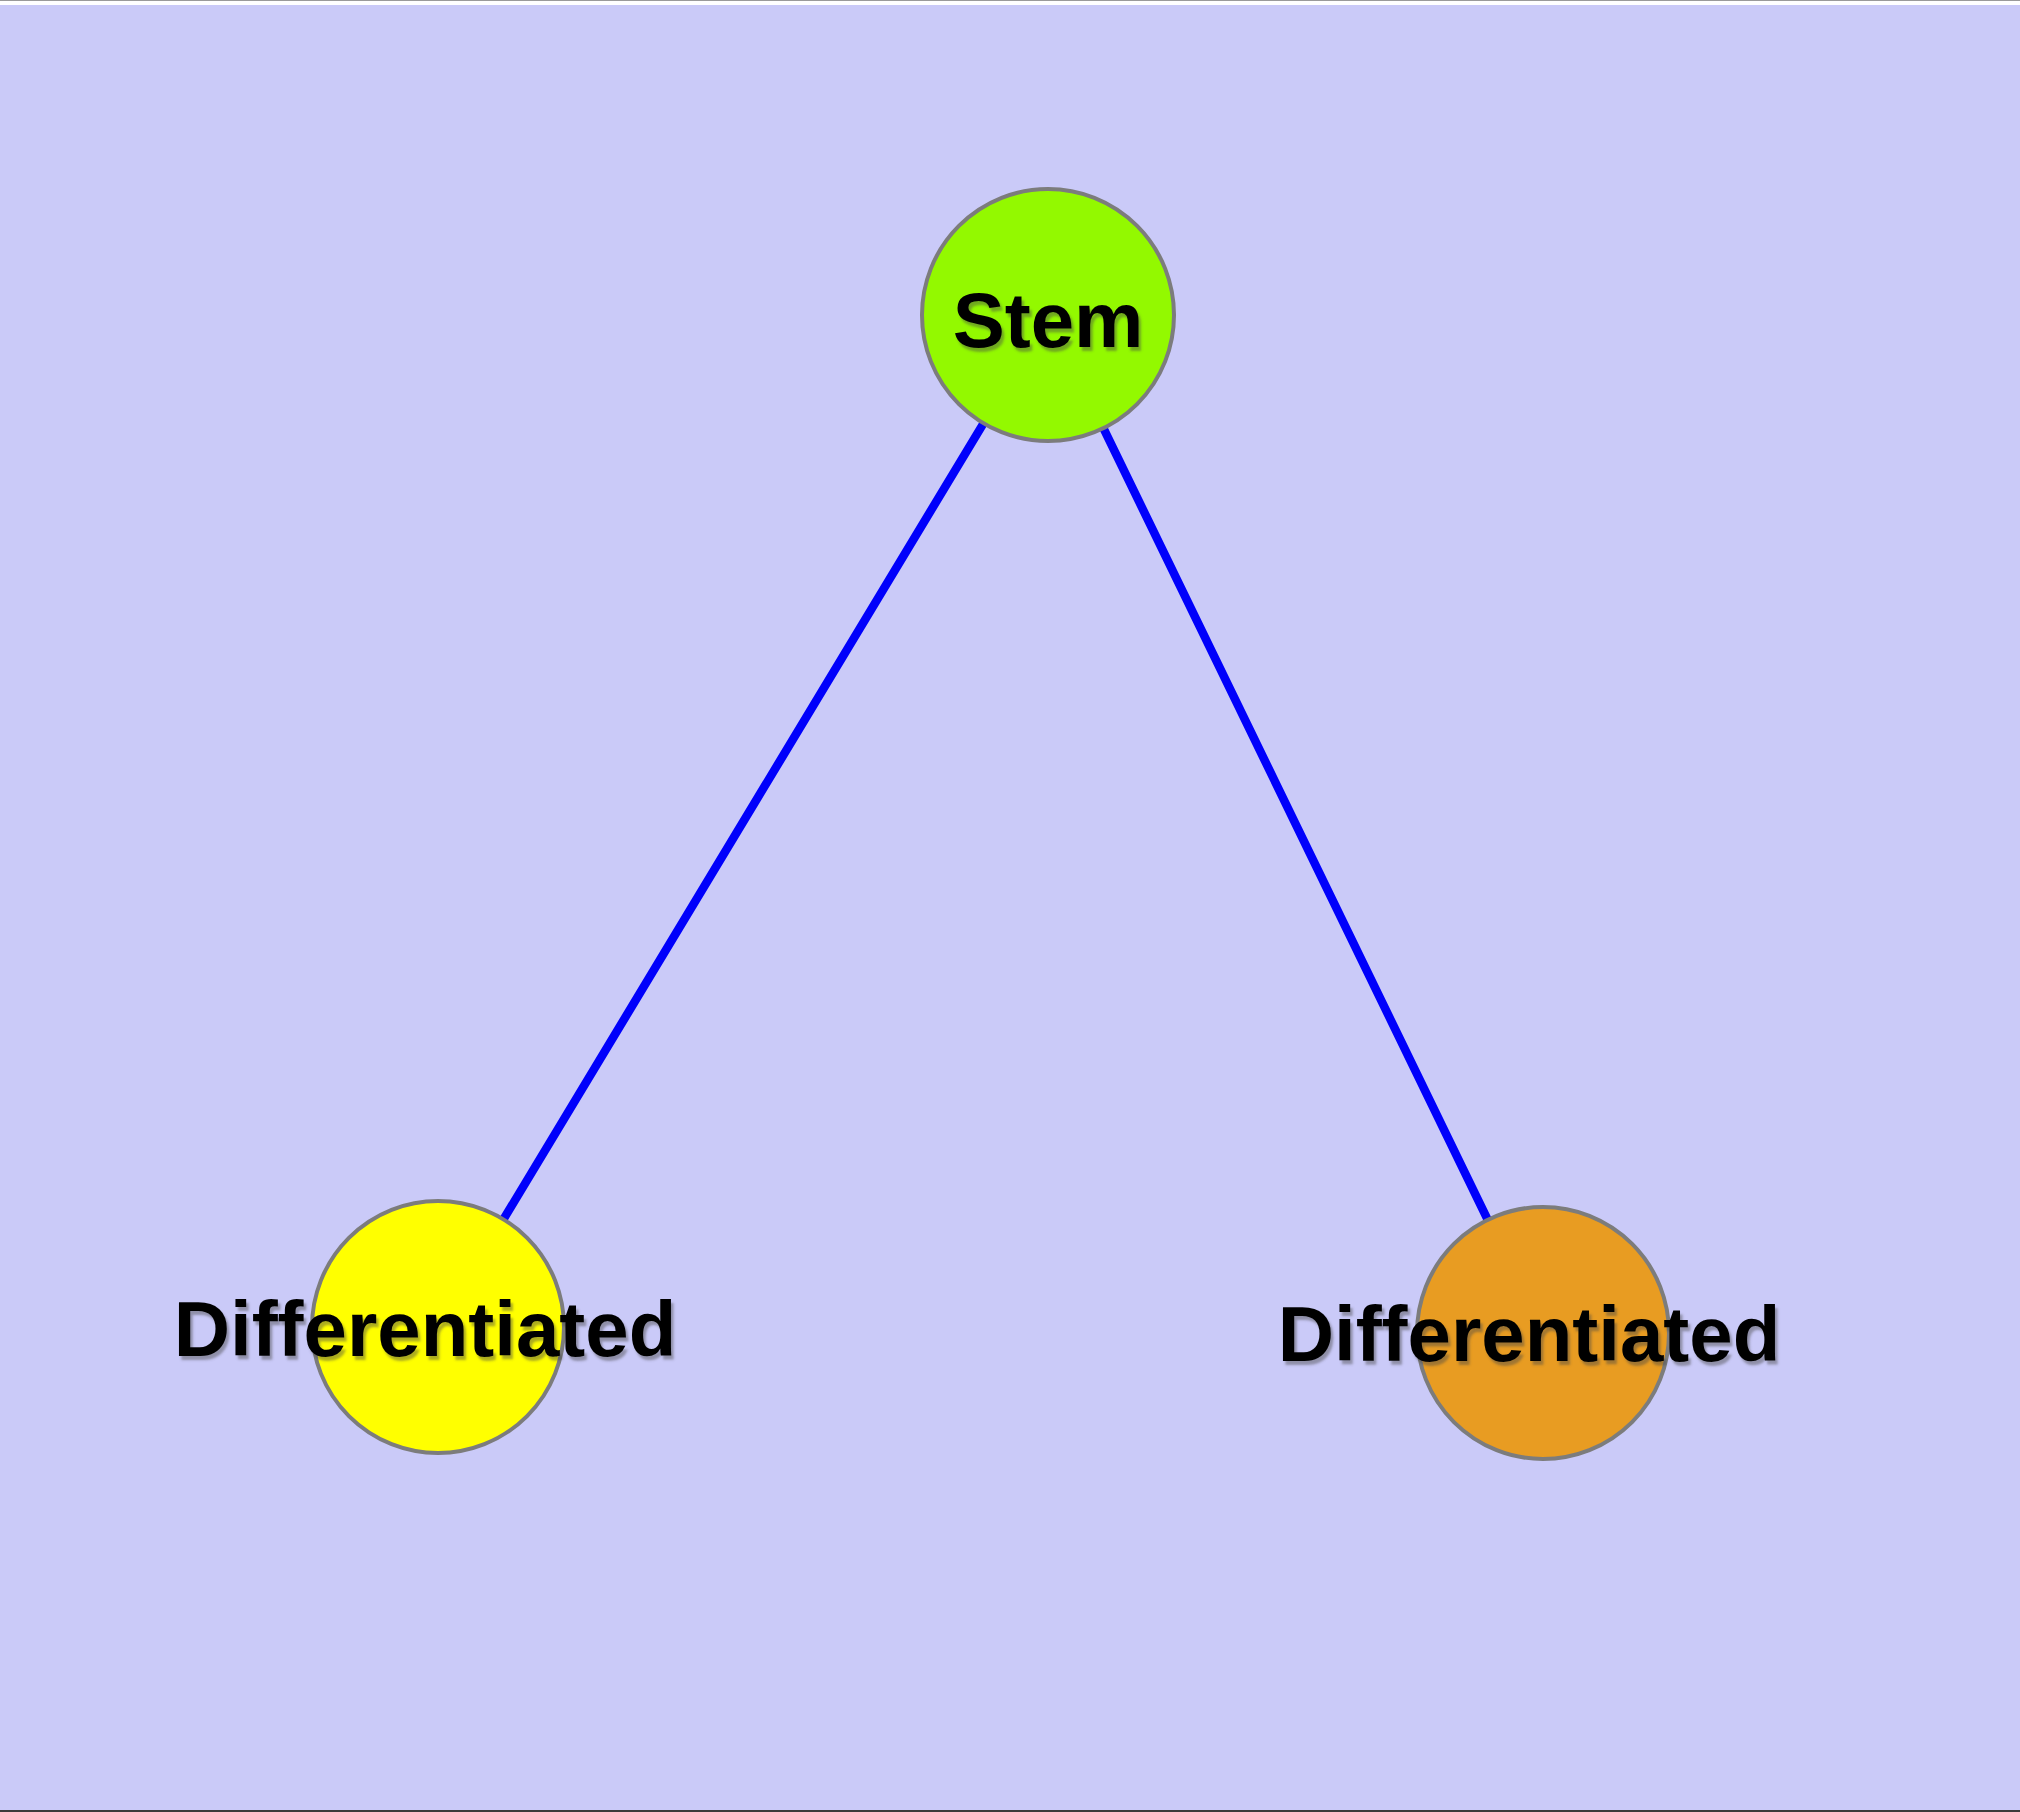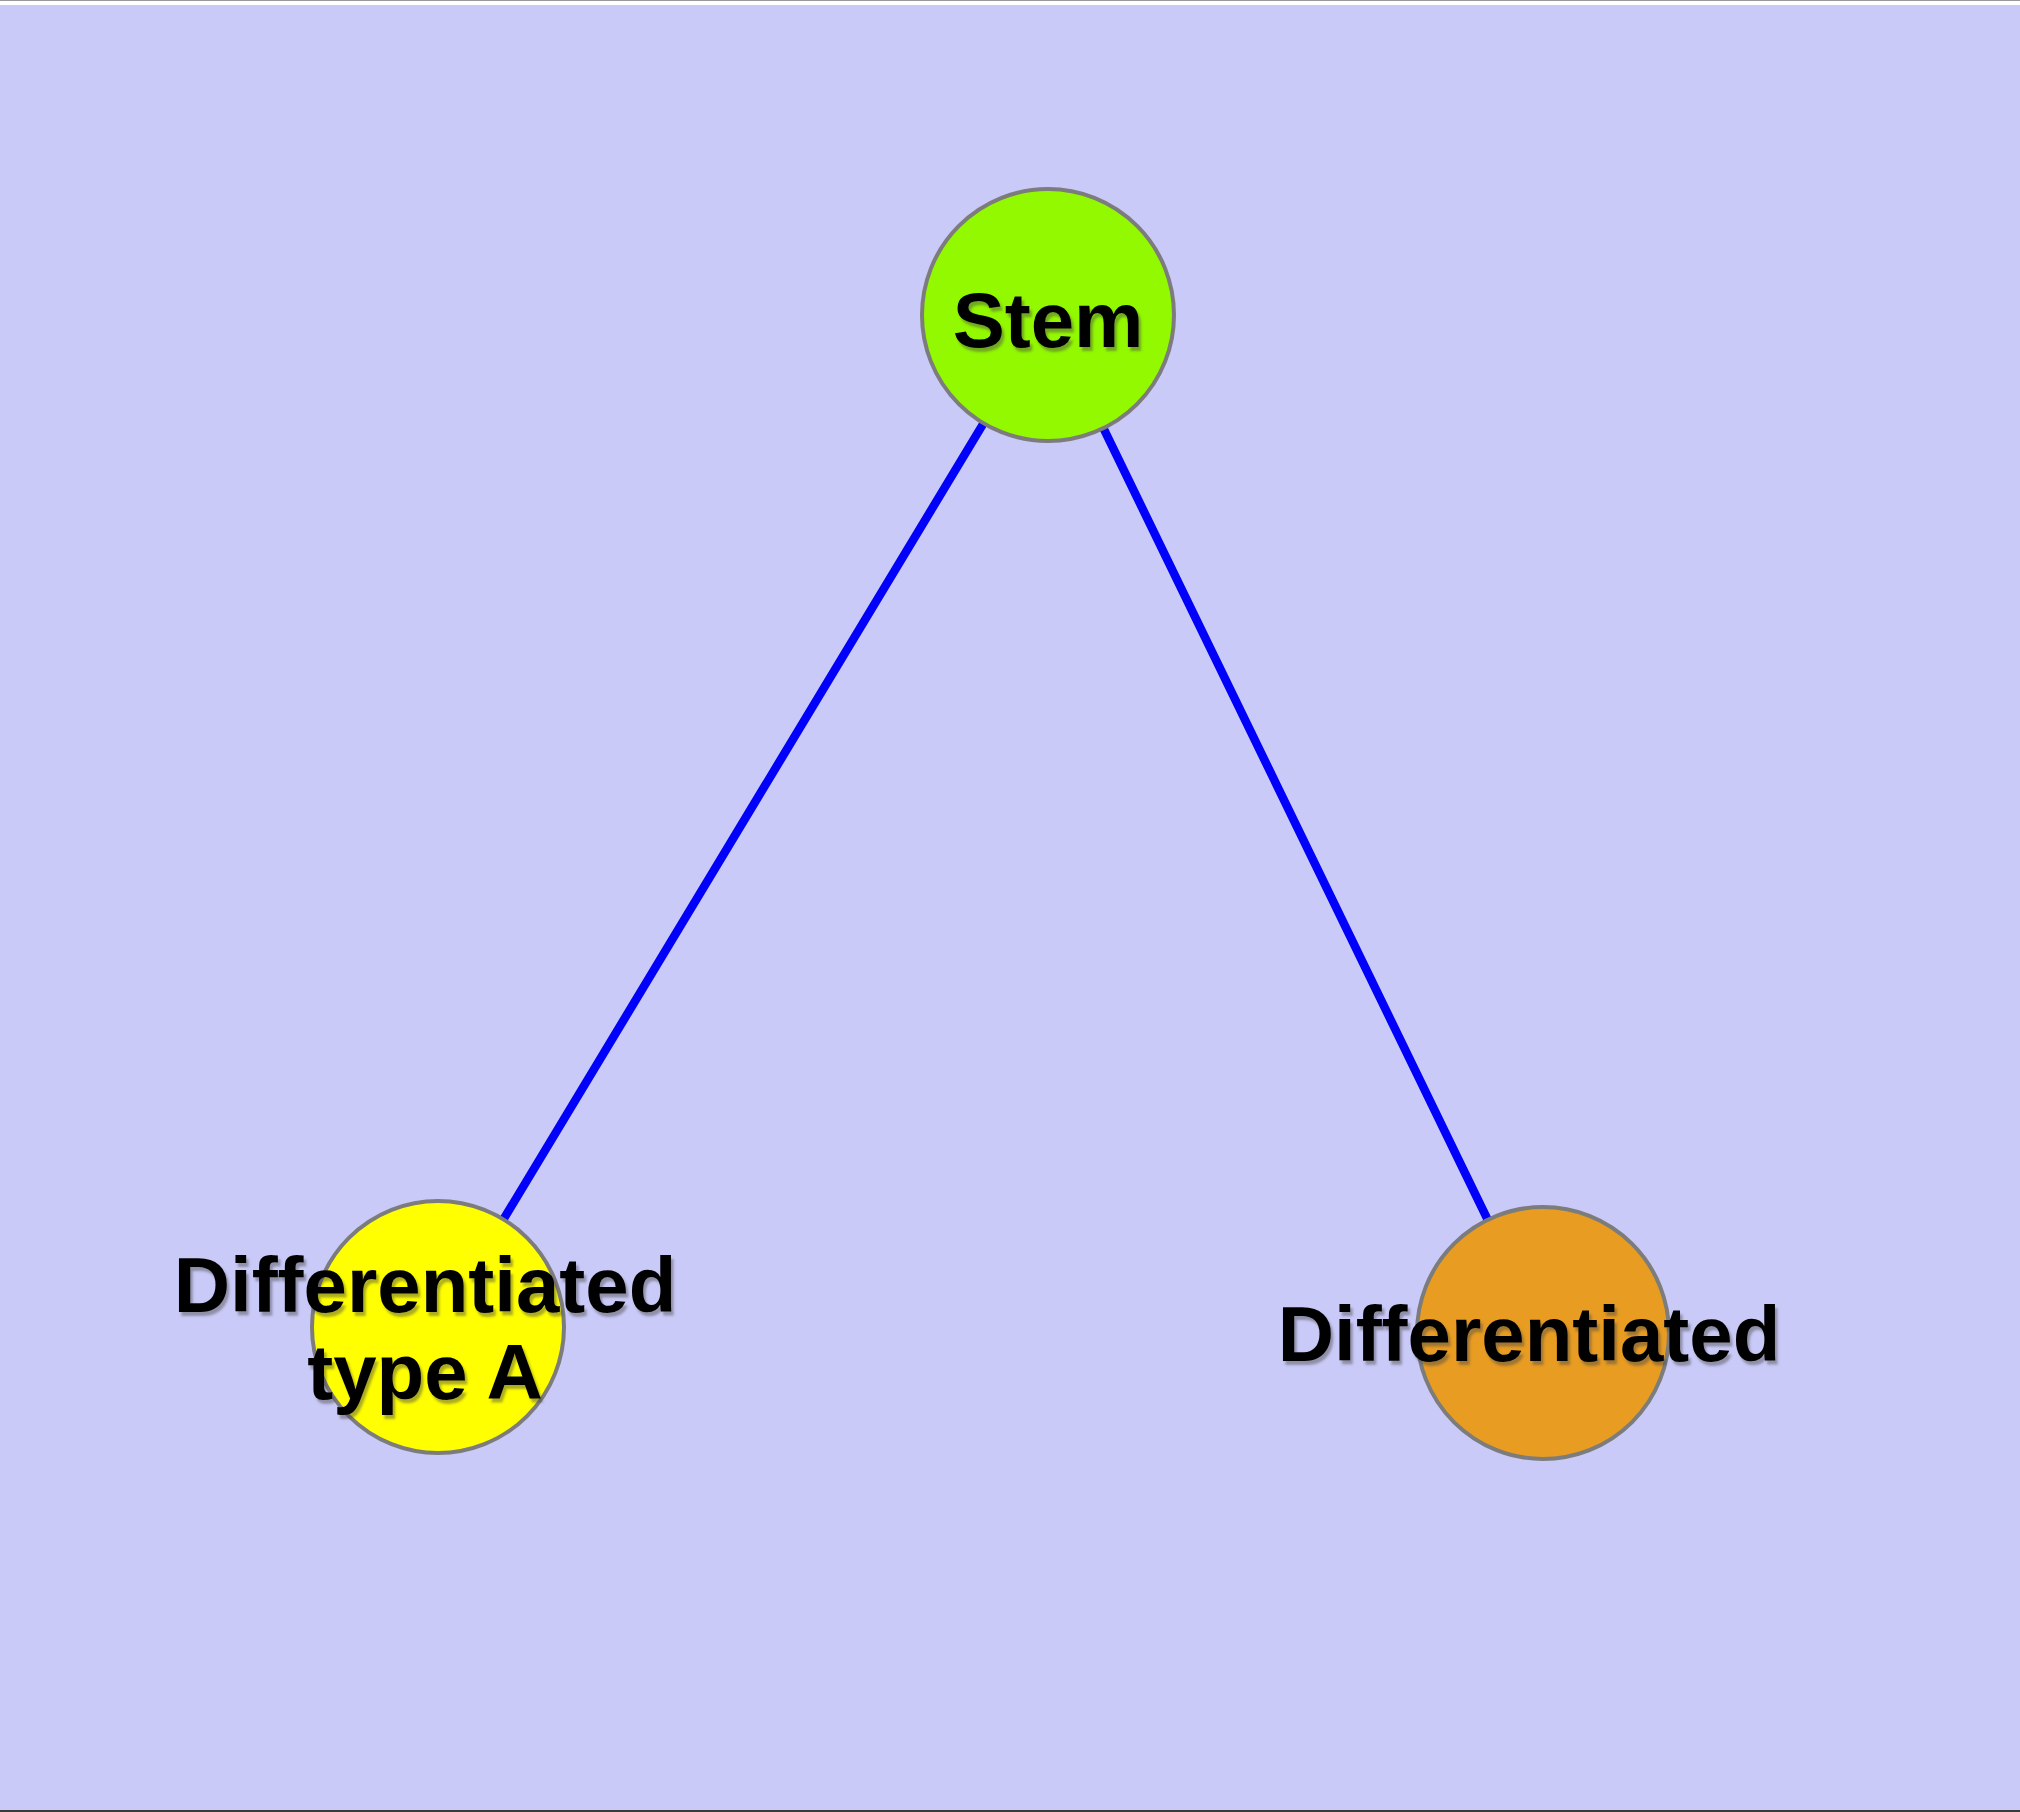--- a/index.html
+++ b/index.html
@@ -49,21 +49,21 @@
   .node-type-a { left: 438px;  top: 1327px; }
   .node-type-b { left: 1543px; top: 1333px; }
 
   .node-label {
     position: absolute;
     transform: translate(-50%, -50%);
     font-weight: 700;
     font-size: 78px;
     line-height: 87px;
     color: #000000;
-    text-align: center;
+    text-align: right;
     white-space: nowrap;
     text-shadow: 2.5px 4.2px 2.5px rgba(70, 70, 70, 0.45);
     z-index: 3;
   }
   .label-stem   { left: 1048px; top: 320px;  }
   .label-type-a { left: 425px;  top: 1329px; }
   .label-type-b { left: 1529px; top: 1334px; }
 </style>
 </head>
 <body>
@@ -80,21 +80,20 @@
   <div class="node node-type-a" style="background: rgb(255, 255, 0);"></div>
 
   <div class="node node-type-b" style="background: rgb(232, 156, 34);"></div>
 
   <div class="node-label label-stem">
     <div>Stem</div>
   </div>
 
   <div class="node-label label-type-a">
     <div>Differentiated</div>
-    <div>type A</div>
   </div>
 
   <div class="node-label label-type-b">
     <div>Differentiated</div>
   </div>
 
   <div class="top-edge"></div>
   <div class="bottom-edge"></div>
 </div>
 

